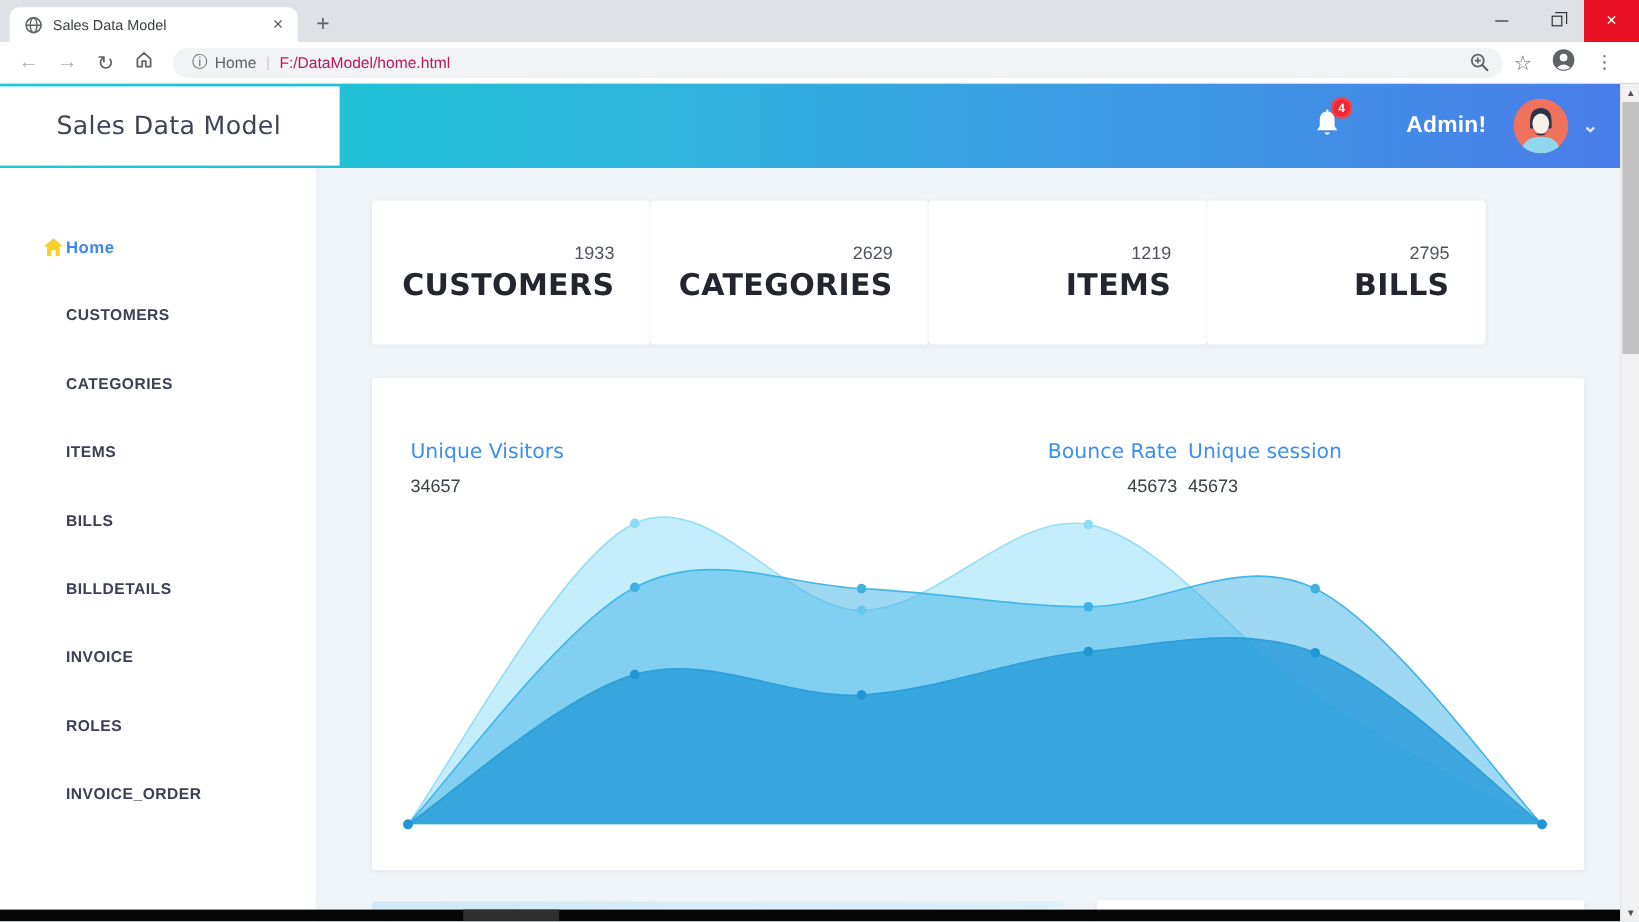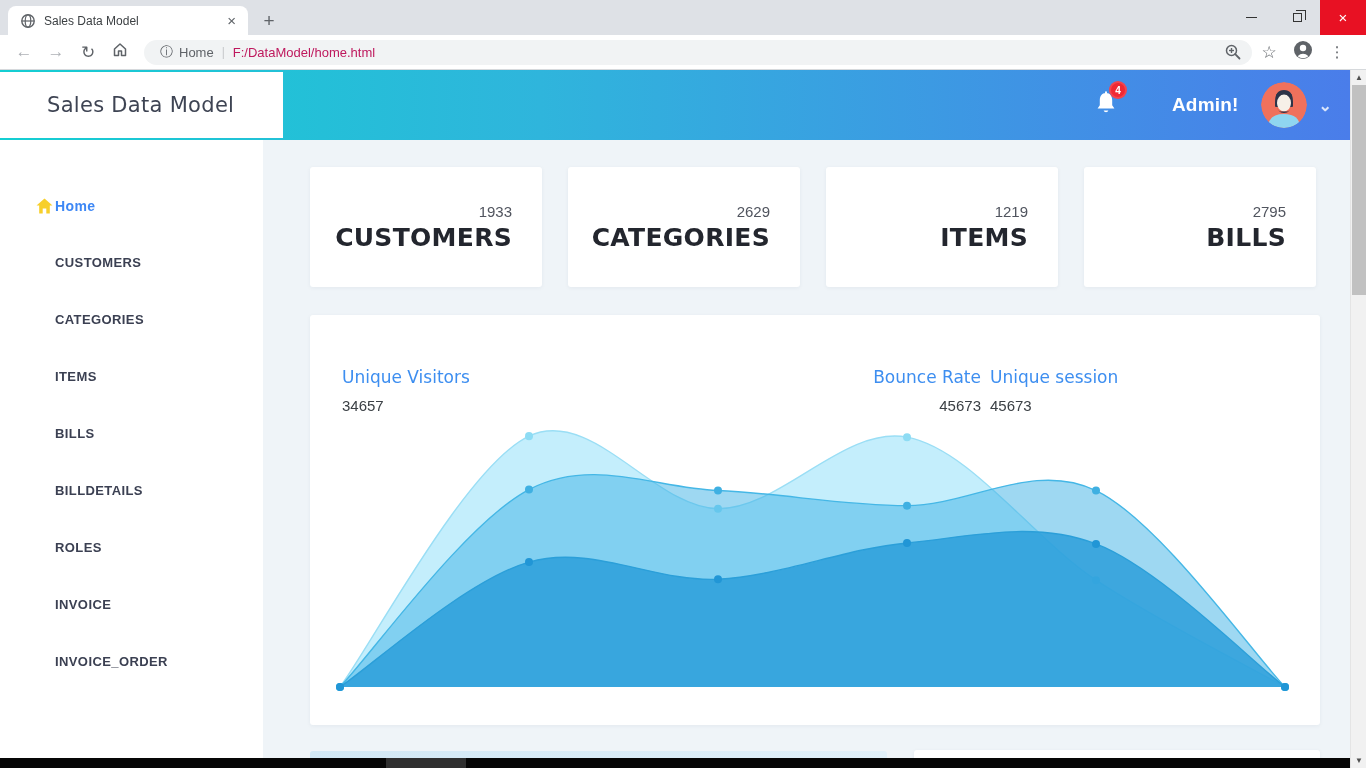--- a/index.html
+++ b/index.html
@@ -58,21 +58,21 @@
   .avatar { width:46px; height:46px; border-radius:50%; overflow:hidden; flex:0 0 auto; }
   .hdr-caret { color:#dce7fb; font-size:16px; margin-left:12px; font-weight:bold; }
 
   .sidebar { position:absolute; left:0; top:70px; width:263px; bottom:0; background:#fff; }
   .side-list { list-style:none; padding-top:37px; }
   .side-item { height:57px; display:flex; align-items:center; padding-left:55px; position:relative;
                font-size:13px; font-weight:bold; color:#3b4052; letter-spacing:.4px; cursor:pointer; }
   .side-item.active { color:#3d87f5; font-size:14px; }
   .home-ic { position:absolute; left:36px; top:50%; transform:translateY(-50%); width:17px; height:16px; }
 
-  .stats-row { position:absolute; left:310px; top:97px; width:1010px; display:flex; gap:26px; }
+  .stats-row { position:absolute; left:310px; top:97px; width:1010px; display:flex; }
   .stat-card { width:232px; height:120px; background:#fff; border-radius:3px;
                box-shadow:0 1px 4px rgba(30,50,80,.06); display:flex; flex-direction:column;
                justify-content:center; align-items:flex-end; padding-right:30px; }
   .stat-value { font-size:15px; color:#50545e; margin-bottom:3px; }
   .stat-label { font-family:"DejaVu Sans", sans-serif; font-size:25px; font-weight:bold; color:#23262e; letter-spacing:.3px; }
 
   .chart-card { position:absolute; left:310px; top:245px; width:1010px; height:410px; background:#fff;
                 border-radius:3px; box-shadow:0 1px 4px rgba(30,50,80,.06); }
   .metric { position:absolute; top:28px; width:300px; }
   .metric-0 { left:32px; } .metric-1 { left:371px;text-align:right; } .metric-2 { left:680px; }
@@ -207,24 +207,24 @@
       <li class="side-item">
           <span>ITEMS</span>
         </li>
       <li class="side-item">
           <span>BILLS</span>
         </li>
       <li class="side-item">
           <span>BILLDETAILS</span>
         </li>
       <li class="side-item">
+          <span>INVOICE</span>
+        </li>
+      <li class="side-item">
           <span>ROLES</span>
-        </li>
-      <li class="side-item">
-          <span>INVOICE</span>
         </li>
       <li class="side-item">
           <span>INVOICE_ORDER</span>
         </li>
     </ul>
   </div>
 
   <div class="stats-row">
     <div class="stat-card">
       <span class="stat-value">1933</span>

